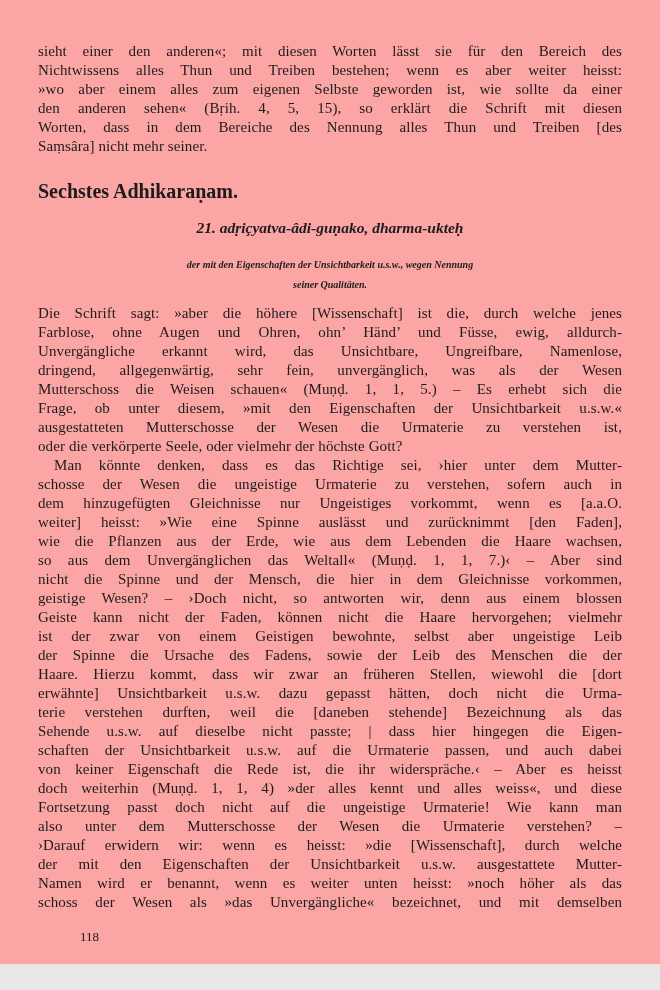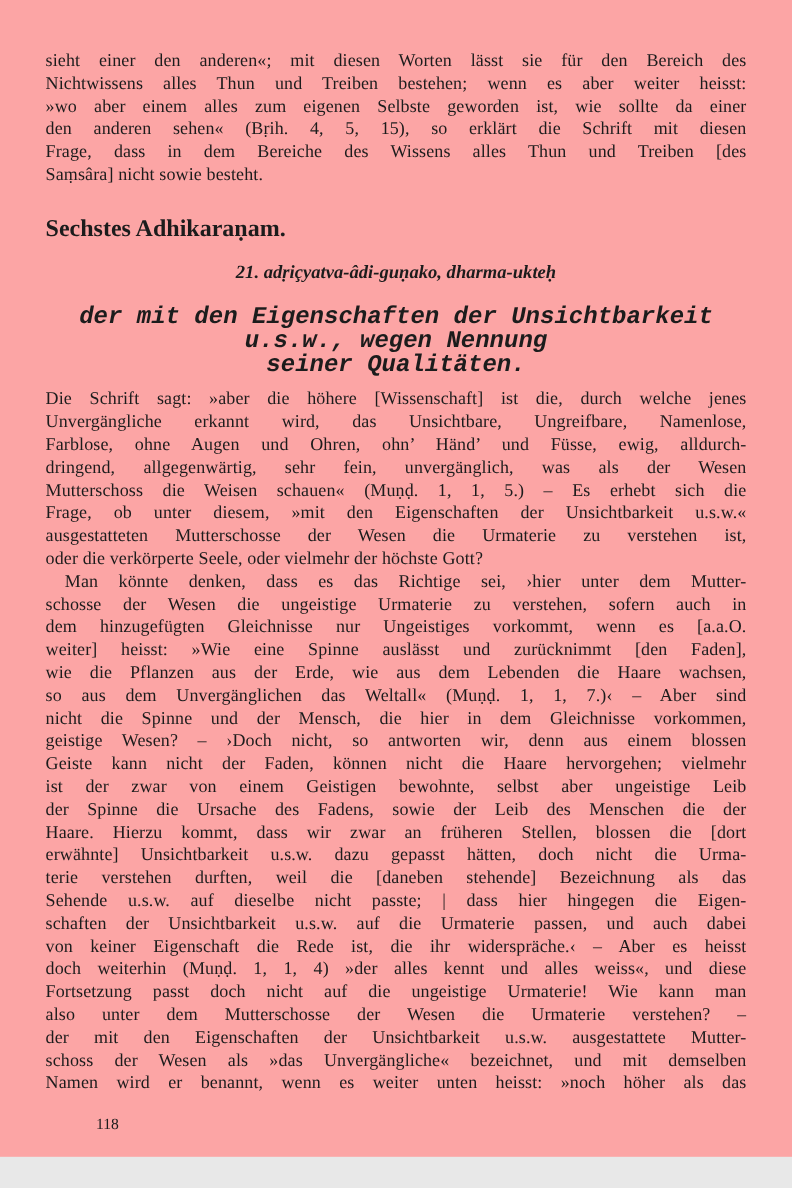--- a/index.html
+++ b/index.html
@@ -44,25 +44,24 @@
   .h-sutra {
     margin: 17px 0 0 0;
     font-size: 15.5px;
     line-height: 19px;
     font-weight: bold;
     font-style: italic;
     text-align: center;
   }
   .h-trans {
     margin: 18px 0 0 0;
-    font-size: 20px;
+    font-size: 10px;
     font-weight: bold;
     font-style: italic;
     text-align: center;
-    font-family: Liberation Mono, monospace;
   }
   .h-trans .h-line { line-height: 20px; }
   .para2 { margin-top: 9px; }
   .it { }
   .page-number {
     position: absolute;
     left: 40px;
     top: 929px;
     font-size: 13px;
     line-height: 15px;
@@ -73,66 +72,67 @@
 <body>
 
 <div class="page">
   <div class="text-block">
 
     <div class="para">
       <div class="line">sieht einer den anderen«; mit diesen Worten lässt sie für den Bereich des</div>
       <div class="line">Nichtwissens alles Thun und Treiben bestehen; wenn es aber weiter heisst:</div>
       <div class="line">»wo aber einem alles zum eigenen Selbste geworden ist, wie sollte da einer</div>
       <div class="line">den anderen sehen« (Bṛih. 4, 5, 15), so erklärt die Schrift mit diesen</div>
-      <div class="line">Frage, dass in dem Bereiche des Wissens alles Thun und Treiben [des</div>
-      <div class="line lastline"><span class="it">Saṃsâra</span><span>] nicht sowie besteht.</span></div>
+      <div class="line">Worten, dass in dem Bereiche des Nennung alles Thun und Treiben [des</div>
+      <div class="line lastline"><span class="it">Saṃsâra</span><span>] nicht mehr seiner.</span></div>
     </div>
 
     <div class="h-section">Sechstes Adhikaraṇam.</div>
 
     <div class="h-sutra">21. adṛiçyatva-âdi-guṇako, dharma-ukteḥ</div>
 
     <div class="h-trans">
       <div class="h-line">der mit den Eigenschaften der Unsichtbarkeit u.s.w., wegen Nennung</div>
       <div class="h-line">seiner Qualitäten.</div>
     </div>
 
     <div class="para para2">
       <div class="line">Die Schrift sagt: »aber die höhere [Wissenschaft] ist die, durch welche jenes</div>
+      <div class="line">Farblose, ohne Augen und Ohren, ohn’ Händ’ und Füsse, ewig, alldurch-</div>
       <div class="line">Unvergängliche erkannt wird, das Unsichtbare, Ungreifbare, Namenlose,</div>
-      <div class="line">Farblose, ohne Augen und Ohren, ohn’ Händ’ und Füsse, ewig, alldurch-</div>
       <div class="line">dringend, allgegenwärtig, sehr fein, unvergänglich, was als der Wesen</div>
       <div class="line">Mutterschoss die Weisen schauen« (Muṇḍ. 1, 1, 5.) – Es erhebt sich die</div>
       <div class="line">Frage, ob unter diesem, »mit den Eigenschaften der Unsichtbarkeit u.s.w.«</div>
       <div class="line">ausgestatteten Mutterschosse der Wesen die Urmaterie zu verstehen ist,</div>
       <div class="line lastline">oder die verkörperte Seele, oder vielmehr der höchste Gott?</div>
     </div>
 
     <div class="para">
       <div class="line indent">Man könnte denken, dass es das Richtige sei, ›hier unter dem Mutter-</div>
       <div class="line">schosse der Wesen die ungeistige Urmaterie zu verstehen, sofern auch in</div>
       <div class="line">dem hinzugefügten Gleichnisse nur Ungeistiges vorkommt, wenn es [a.a.O.</div>
       <div class="line">weiter] heisst: »Wie eine Spinne auslässt und zurücknimmt [den Faden],</div>
       <div class="line">wie die Pflanzen aus der Erde, wie aus dem Lebenden die Haare wachsen,</div>
       <div class="line">so aus dem Unvergänglichen das Weltall« (Muṇḍ. 1, 1, 7.)‹ – Aber sind</div>
       <div class="line">nicht die Spinne und der Mensch, die hier in dem Gleichnisse vorkommen,</div>
       <div class="line">geistige Wesen? – ›Doch nicht, so antworten wir, denn aus einem blossen</div>
       <div class="line">Geiste kann nicht der Faden, können nicht die Haare hervorgehen; vielmehr</div>
       <div class="line">ist der zwar von einem Geistigen bewohnte, selbst aber ungeistige Leib</div>
       <div class="line">der Spinne die Ursache des Fadens, sowie der Leib des Menschen die der</div>
-      <div class="line">Haare. Hierzu kommt, dass wir zwar an früheren Stellen, blossen die [dort</div>
+      <div class="line">Haare. Hierzu kommt, dass wir zwar an früheren Stellen, wiewohl die [dort</div>
       <div class="line">erwähnte] Unsichtbarkeit u.s.w. dazu gepasst hätten, doch nicht die Urma-</div>
       <div class="line">terie verstehen durften, weil die [daneben stehende] Bezeichnung als das</div>
       <div class="line">Sehende u.s.w. auf dieselbe nicht passte; | dass hier hingegen die Eigen-</div>
       <div class="line">schaften der Unsichtbarkeit u.s.w. auf die Urmaterie passen, und auch dabei</div>
       <div class="line">von keiner Eigenschaft die Rede ist, die ihr widerspräche.‹ – Aber es heisst</div>
       <div class="line">doch weiterhin (Muṇḍ. 1, 1, 4) »der alles kennt und alles weiss«, und diese</div>
       <div class="line">Fortsetzung passt doch nicht auf die ungeistige Urmaterie! Wie kann man</div>
       <div class="line">also unter dem Mutterschosse der Wesen die Urmaterie verstehen? –</div>
+      <div class="line">›Darauf erwidern wir: wenn es heisst: »die [Wissenschaft], durch welche</div>
       <div class="line">der mit den Eigenschaften der Unsichtbarkeit u.s.w. ausgestattete Mutter-</div>
+      <div class="line">Namen wird er benannt, wenn es weiter unten heisst: »noch höher als das</div>
       <div class="line">schoss der Wesen als »das Unvergängliche« bezeichnet, und mit demselben</div>
-      <div class="line">Namen wird er benannt, wenn es weiter unten heisst: »noch höher als das</div>
     </div>
 
   </div>
 
   <div class="page-number">118</div>
 </div>
 
 </body></html>

